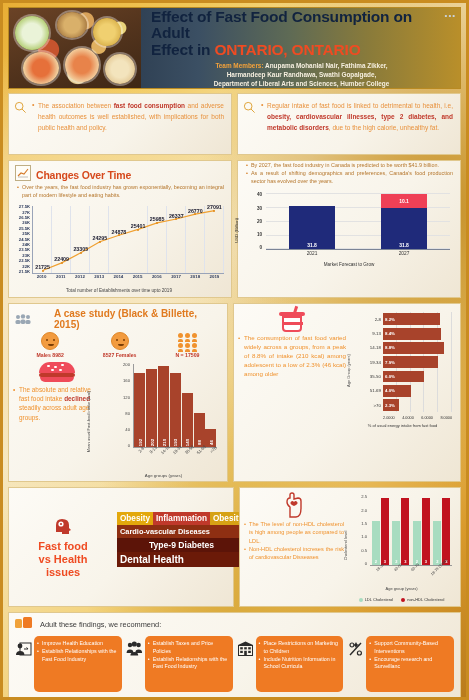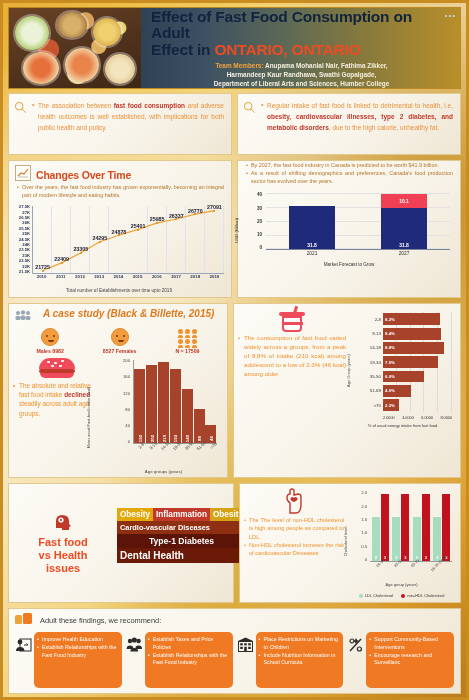--- a/index.html
+++ b/index.html
@@ -163,21 +163,21 @@
   .mseg.base{ background:#1f2a7a; align-items:flex-end; padding-bottom:1px;}
   .mseg.top{ background:#ef4056; }
   .mkt-x{
     position:absolute; left:28px; right:10px; bottom:9px; height:8px;
     display:flex; justify-content:space-around; font-size:4.8px; color:#333;
   }
   .mkt-x span{ width:46px; text-align:center; }
   .mkt-cap{ position:absolute; left:0; right:0; bottom:1px; text-align:center; font-size:4.6px; color:#333; }
 
   
-  .case-head { display:flex; align-items:flex-start; gap:12px; padding:4px 6px 1px 6px;font-style:italic; }
+  .case-head { display:flex; align-items:flex-end; gap:23px; padding:4px 6px 1px 6px; }
   .case-title { font-size:10px; font-weight:bold; color:#e07a1f; }
   .people { display:flex; justify-content:space-around; align-items:flex-end; padding:1px 8px 2px 8px; }
   .person { text-align:center; }
   .phead {
     width:18px;height:18px;border-radius:50%;
     background:#f29b3f; margin:0 auto 2px auto; position:relative;
     border:1px solid #e0882a;
   }
   .phead::before{
     content:""; position:absolute; left:4px; top:6px; width:2px;height:2px;
@@ -693,21 +693,21 @@
         <div class="cloud-main">
           <div class="wrow">
             <span class="wtag" style="background:#e3a80c">Obesity</span>
             <span class="wtag" style="background:#c0392b">Inflammation</span>
             <span class="wtag" style="background:#d6a215">Obesity</span>
           </div>
           <div class="wrow">
             <span class="wtag" style="background:#8e2f12;flex:1;font-size:7.4px">Cardio-vascular Diseases</span>
           </div>
           <div class="wrow">
-            <span class="wtag" style="background:#5c1408;flex:1;justify-content:center;font-size:8.6px">Type-1 Diabetes</span>
+            <span class="wtag" style="background:#5c1408;flex:1;justify-content:center;font-size:8.6px">Type-9 Diabetes</span>
           </div>
           <div class="wrow">
             <span class="wtag" style="background:#6b1a08;flex:1;font-size:10px">Dental Health</span>
           </div>
         </div>
         <span class="vtag" style="background:#c9a21a">Gastro-intestinal</span>
         <span class="vtag" style="background:#d8d024">Mental Health</span>
       </div>
     </div>
 

